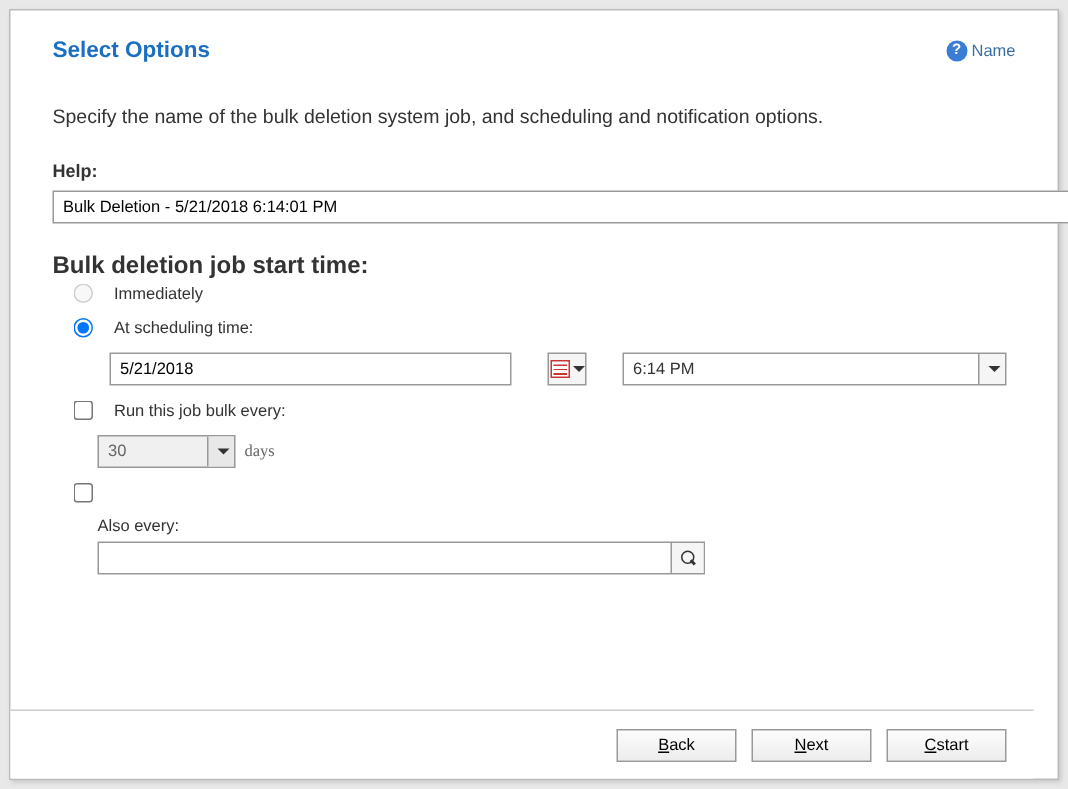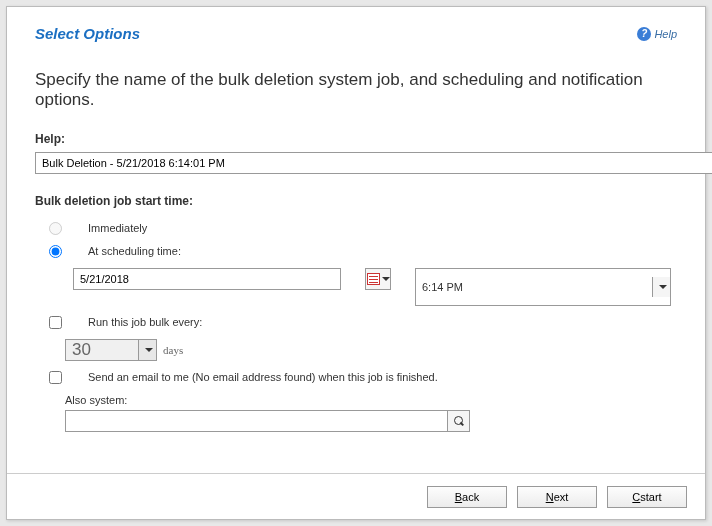--- a/index.html
+++ b/index.html
@@ -17,21 +17,20 @@
       border: 1px solid #bbb;
       box-shadow: 1px 1px 3px rgba(0,0,0,0.15);
       position: relative;
       padding: 18px 28px 18px 28px;
     }
     .header-row {
       display: flex;
       justify-content: space-between;
       align-items: center;
       margin-bottom: 24px;
-      font-style: italic;
     }
     .title {
       color: #1b6fc2;
       font-size: 15px;
       font-weight: bold;
     }
     .help-link {
       color: #3a6ea5;
       font-size: 11px;
       text-decoration: none;
@@ -45,21 +44,21 @@
       height: 14px;
       border-radius: 50%;
       background: #3a7dd6;
       color: #fff;
       font-size: 10px;
       font-weight: bold;
       align-items: center;
       justify-content: center;
     }
     .instruction {
-      font-size: 17px;
+      font-size: 13px;
       color: #333;
       margin-bottom: 22px;
       margin-top: 28px;
     }
     .field-label {
       font-weight: bold;
       font-size: 12px;
       margin-bottom: 6px;
     }
     .text-input {
@@ -68,26 +67,27 @@
       border: 1px solid #999;
       padding: 2px 6px;
       font-size: 11px;
       font-family: inherit;
     }
     .section {
       margin-bottom: 20px;
     }
     .section-label {
       font-weight: bold;
-      font-size: 12px;
-      margin-bottom: 14px;
+      font-size: 16px;
+      margin-bottom: 2px;
     }
     .radio-row, .check-row {
       display: flex;
-      gap: 24px;
+      align-items: center;
+      gap: 12px;
       margin-bottom: 10px;
       padding-left: 14px;
     }
     .radio-row input[type="radio"], .check-row input[type="checkbox"] {
       margin-right: 2px;
     }
     .radio-row label, .check-row label {
       font-size: 11px;
       color: #333;
     }
@@ -139,21 +139,21 @@
     }
     .dd-caret {
       margin-left: 2px;
       width: 0; height: 0;
       border-left: 4px solid transparent;
       border-right: 4px solid transparent;
       border-top: 4px solid #333;
     }
     .time-select {
       width: 256px;
-      height: 38px;
+      height: 22px;
       border: 1px solid #999;
       display: inline-flex;
       align-items: center;
       justify-content: space-between;
       padding-left: 6px;
       font-size: 11px;
       background: #fff;
     }
     .time-dd-btn {
       width: 18px;
@@ -174,21 +174,21 @@
     .repeat-select {
       width: 92px;
       height: 22px;
       border: 1px solid #999;
       background: #f0f0f0;
       color: #666;
       display: inline-flex;
       align-items: center;
       justify-content: space-between;
       padding-left: 6px;
-      font-size: 17px;
+      font-size: 11px;
     }
     .repeat-dd-btn {
       width: 18px;
       height: 20px;
       border-left: 1px solid #999;
       background: #e8e8e8;
       display: inline-flex;
       align-items: center;
       justify-content: center;
     }
@@ -248,21 +248,21 @@
       position: absolute;
       width: 4px; height: 1.5px;
       background: #333;
       transform: rotate(45deg);
       left: 7px; top: 8px;
     }
     .footer {
       position: absolute;
       bottom: 0;
       left: 0;
-      right: 0;
+      right: 16px;
       height: 46px;
       border-top: 1px solid #ccc;
       background: #fff;
       display: flex;
       justify-content: flex-end;
       align-items: center;
       gap: 10px;
       padding-right: 18px;
     }
     .nav-btn {
@@ -280,21 +280,21 @@
     }
   </style>
 </head>
 <body>
 
 <div class="dialog">
   <div class="header-row">
     <div class="title">Select Options</div>
     <a href="#" class="help-link">
       <span class="help-icon">?</span>
-      <span>Help</span>
+      <span>Name</span>
     </a>
   </div>
 
   <div class="instruction">Specify the name of the bulk deletion system job, and scheduling and notification options.</div>
 
   <div class="section">
     <div class="field-label">Help:</div>
     <input type="text" class="text-input" value="Bulk Deletion - 5/21/2018 6:14:01 PM" style="">
   </div>
 
@@ -335,25 +335,24 @@
         <span>30</span>
         <span class="repeat-dd-btn">
           <span class="dd-caret"></span>
         </span>
       </div>
       <span class="repeat-unit">days</span>
     </div>
 
     <div class="check-row">
       <input type="checkbox" style="">
-      <label>Send an email to me (No email address found) when this job is finished.</label>
     </div>
 
     <div class="subfield">
-      <div class="subfield-label">Also system:</div>
+      <div class="subfield-label">Also every:</div>
       <div class="notify-wrap">
         <input type="text" class="notify-input" value="" style="">
         <div class="lookup-btn">
           <span class="mag-icon"></span>
         </div>
       </div>
     </div>
   </div>
 
   <div class="footer">

